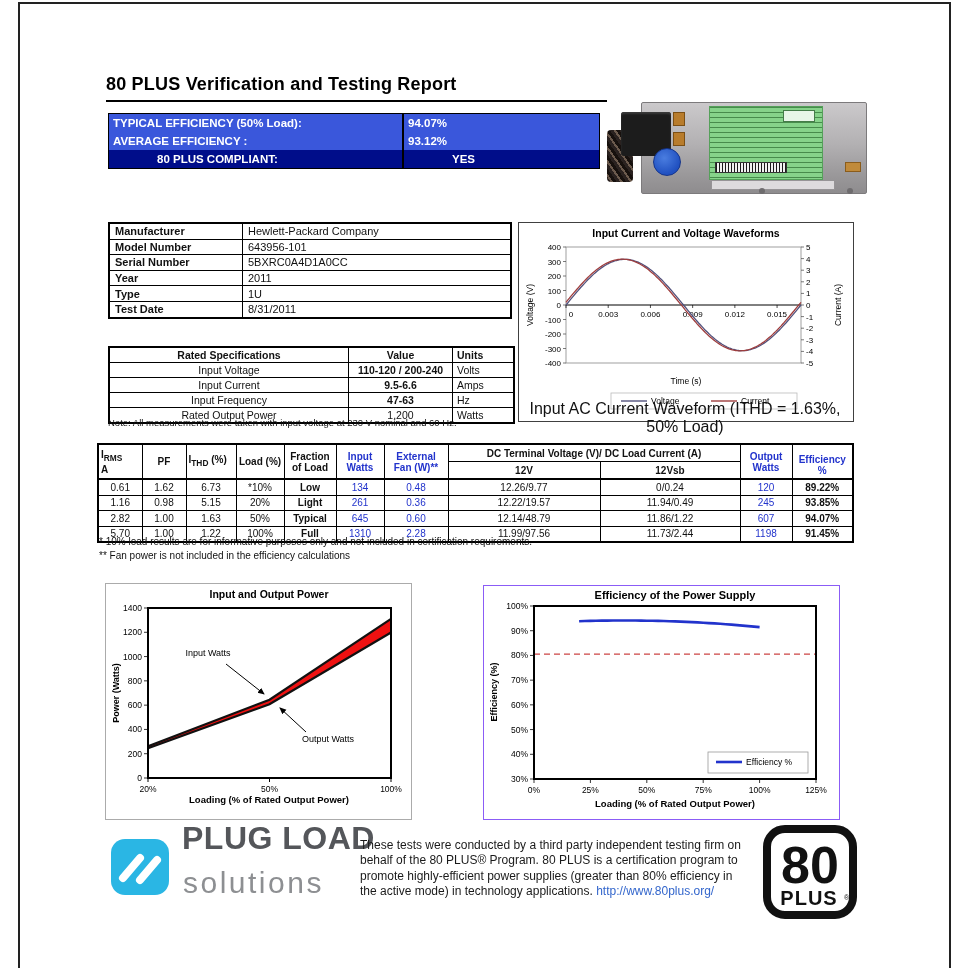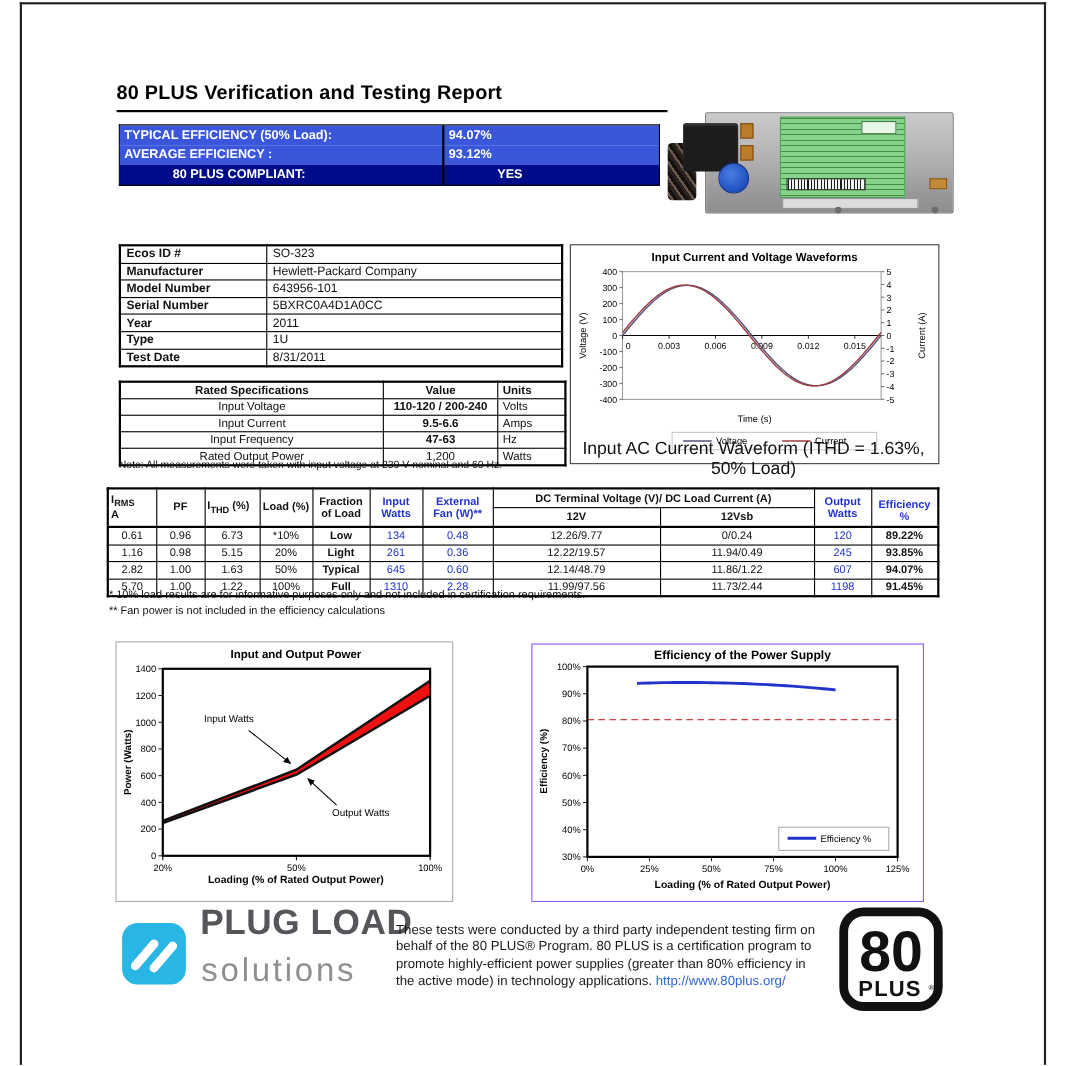--- a/index.html
+++ b/index.html
@@ -110,24 +110,20 @@
   <div class="psu-barcode"></div>
   <div class="psu-sticker"></div>
   <div class="psu-strip"></div>
   <div class="psu-screw1"></div>
   <div class="psu-screw2"></div>
   <div class="psu-vent"></div>
 </div>
 
 <table class="abs info">
   <tbody>
-      <tr>
-        <td class="lbl">Ecos ID #</td>
-        <td>SO-323</td>
-      </tr>
       <tr>
         <td class="lbl">Manufacturer</td>
         <td>Hewlett-Packard Company</td>
       </tr>
       <tr>
         <td class="lbl">Model Number</td>
         <td>643956-101</td>
       </tr>
       <tr>
         <td class="lbl">Serial Number</td>
@@ -280,21 +276,21 @@
       <th rowspan="2" class="blue vab">Efficiency %</th>
     </tr>
     <tr>
       <th>12V</th>
       <th>12Vsb</th>
     </tr>
   </thead>
   <tbody>
       <tr>
         <td>0.61</td>
-        <td>0.96</td>
+        <td>1.62</td>
         <td>6.73</td>
         <td>*10%</td>
         <td class="bold">Low</td>
         <td class="blue">134</td>
         <td class="blue">0.48</td>
         <td>12.26/9.77</td>
         <td>0/0.24</td>
         <td class="blue">120</td>
         <td class="bold">89.22%</td>
       </tr>

